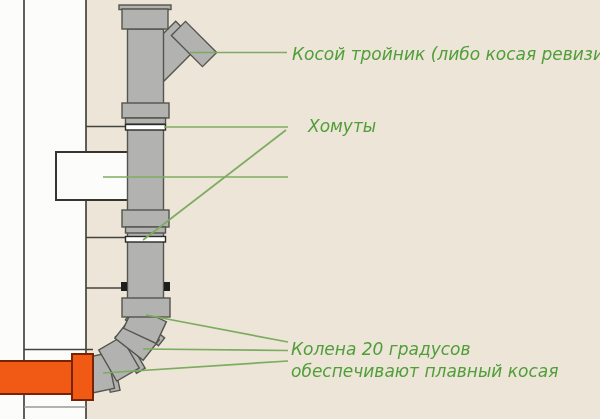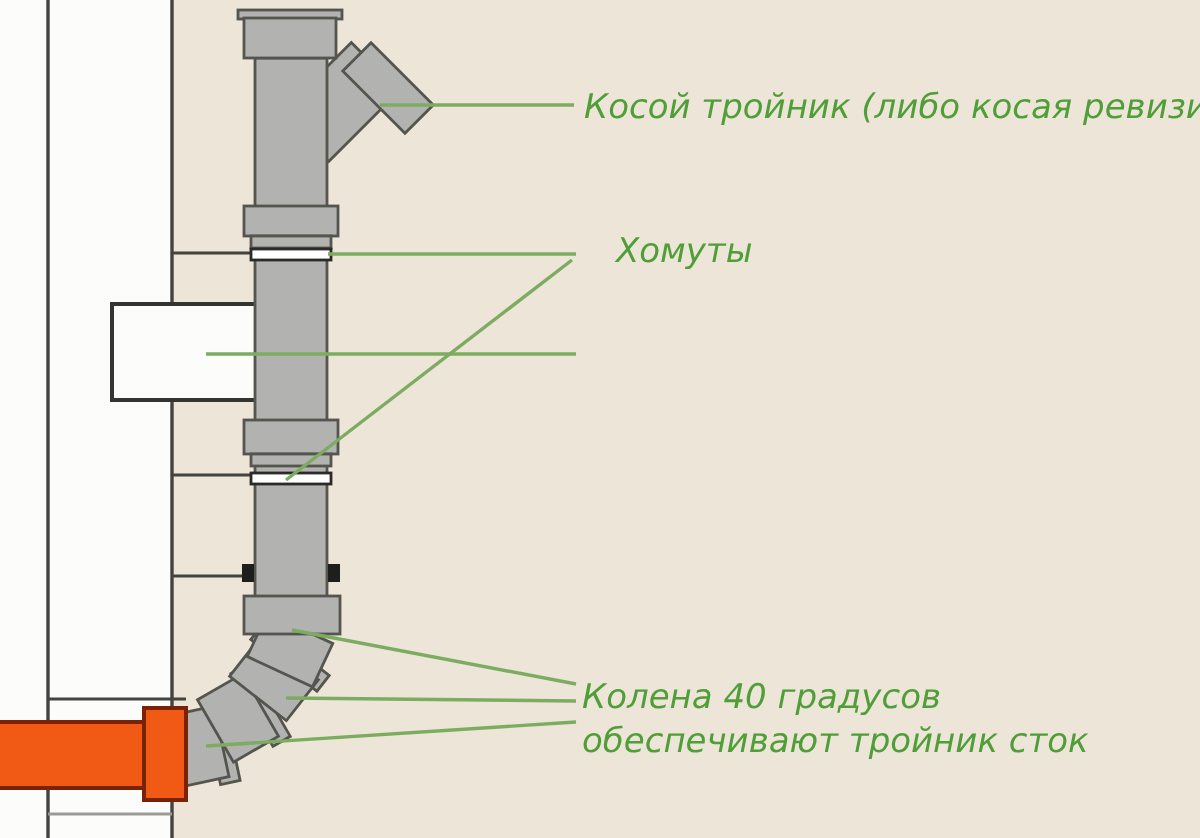--- a/index.html
+++ b/index.html
@@ -96,15 +96,15 @@
       <line x1="143" y1="240" x2="286" y2="130" class="leader"></line>
       <line x1="103" y1="177" x2="288" y2="177" class="leader"></line>
       <line x1="146" y1="315" x2="288" y2="342" class="leader"></line>
       <line x1="143" y1="349" x2="288" y2="350.5" class="leader"></line>
       <line x1="103" y1="373" x2="288" y2="361" class="leader"></line>
     </g>
   </svg>
 
   <div class="label" style="left:292px;top:44px;">Косой тройник (либо косая ревизия)</div>
   <div class="label" style="left:308px;top:116px;text-align:center;">Хомуты</div>
-  <div class="label" style="left:291px;top:339px;">Колена 40 градусов</div>
-  <div class="label" style="left:291px;top:361px;">обеспечивают тройник сток</div>
+  <div class="label" style="left:291px;top:339px;">Колена 20 градусов</div>
+  <div class="label" style="left:291px;top:361px;">обеспечивают плавный косая</div>
 </div>
 
 </body></html>

